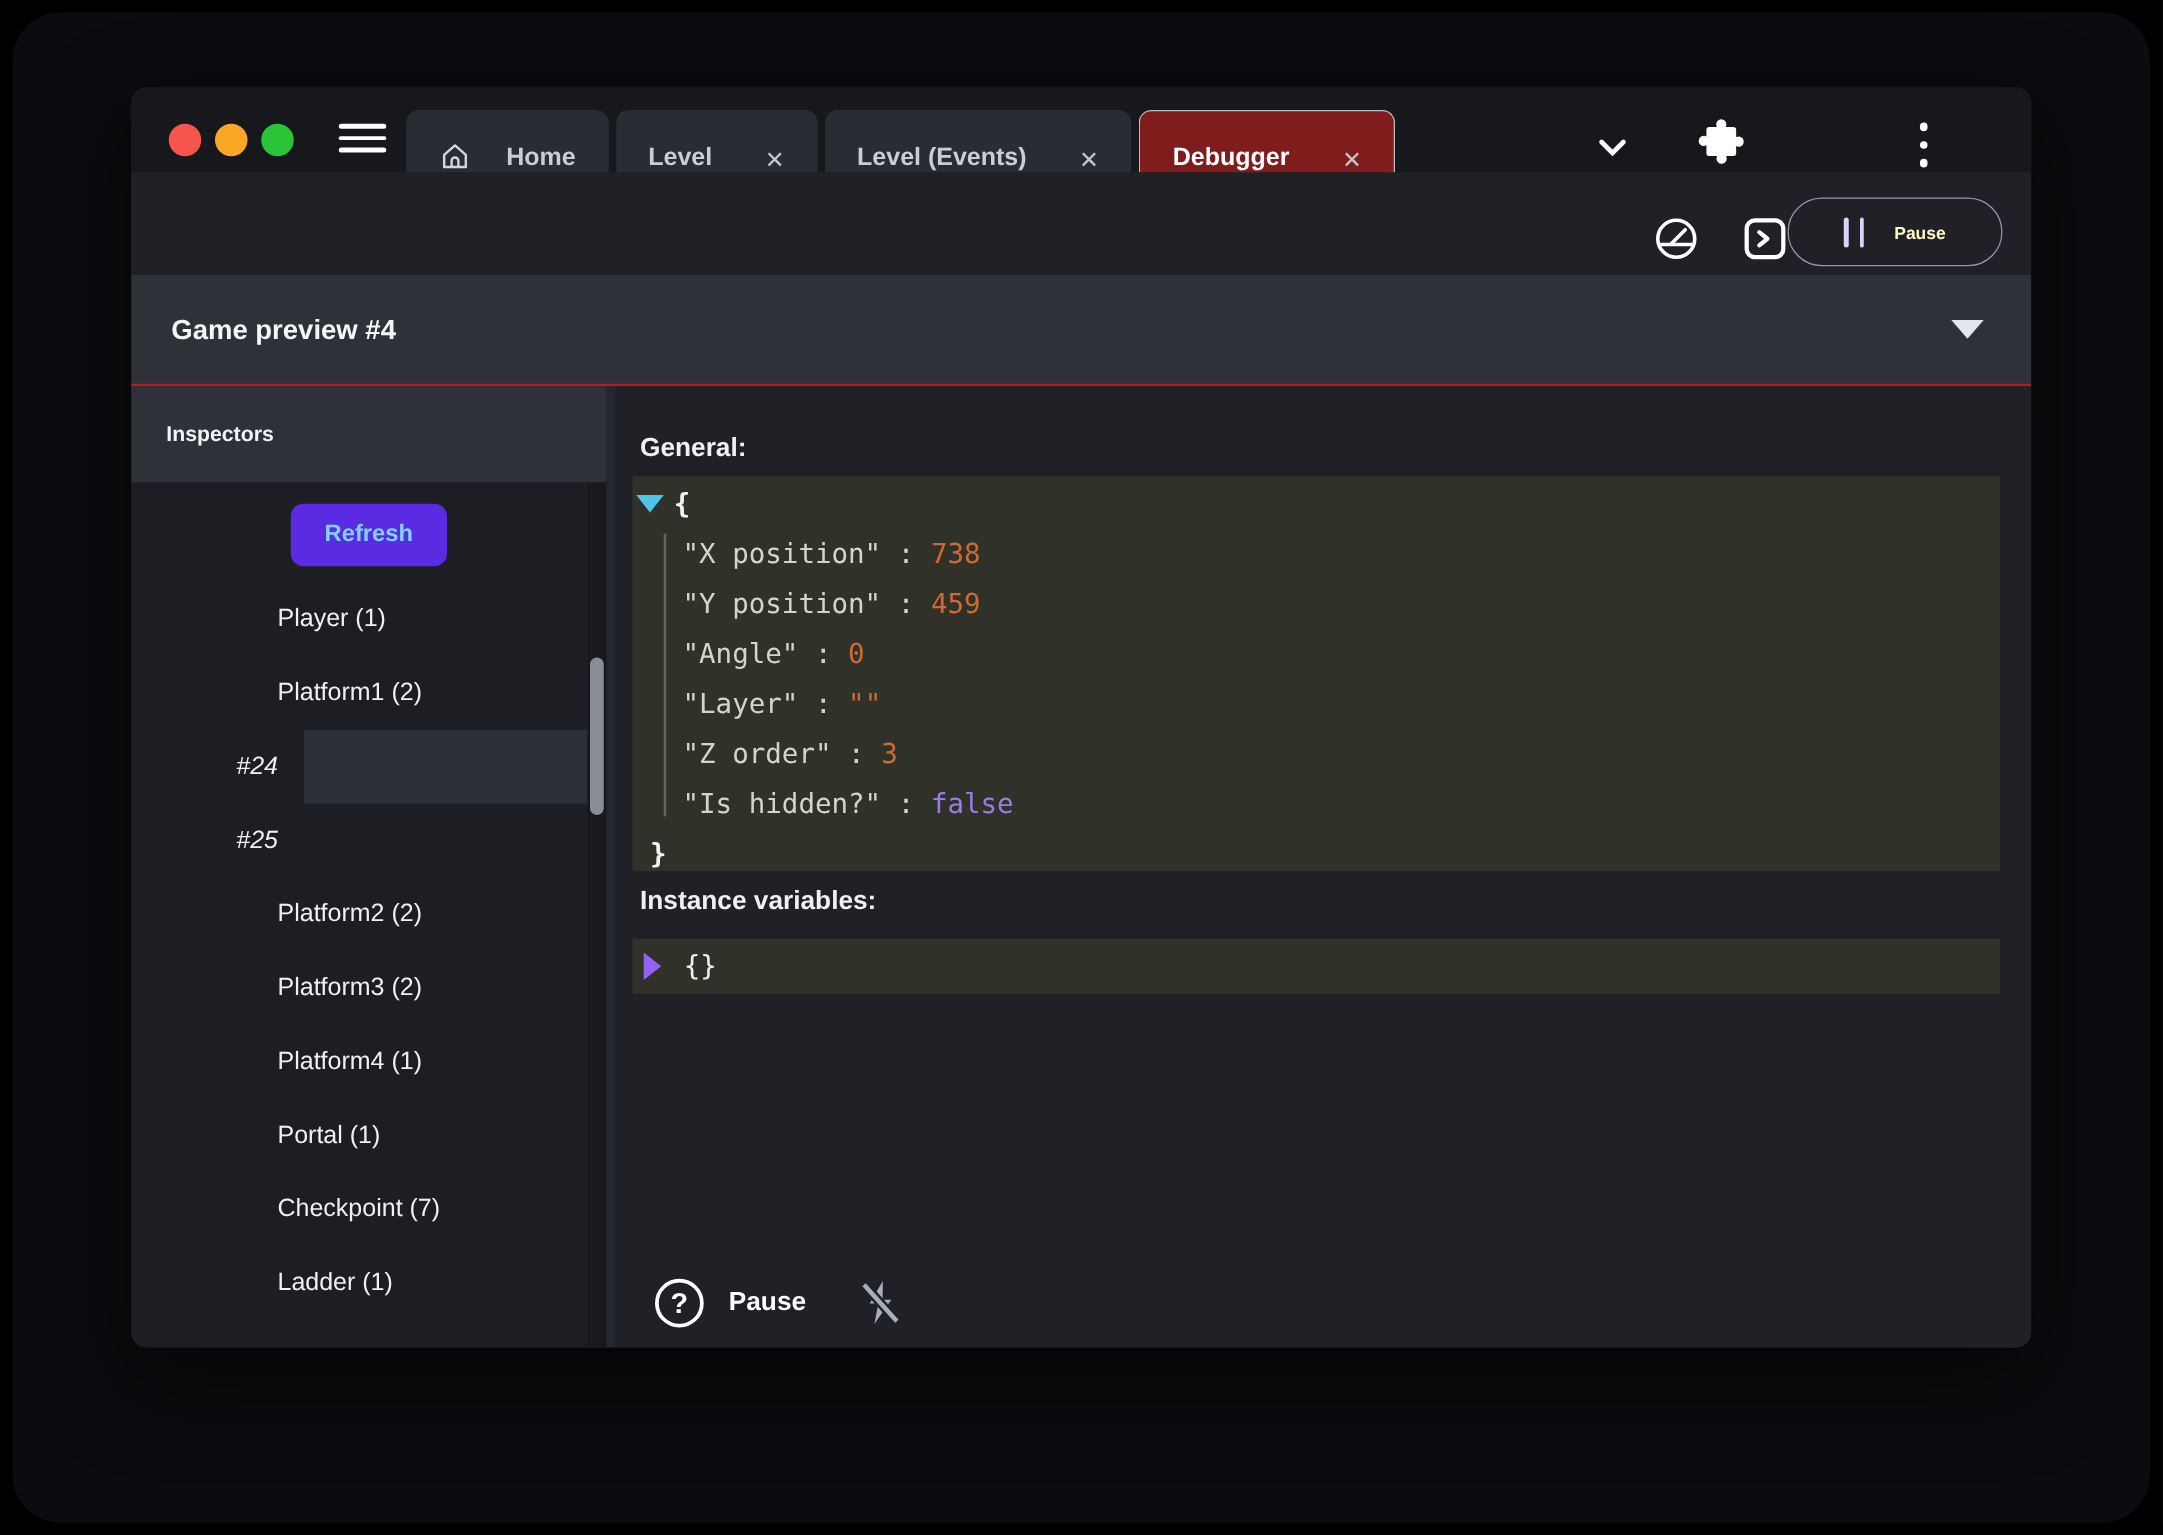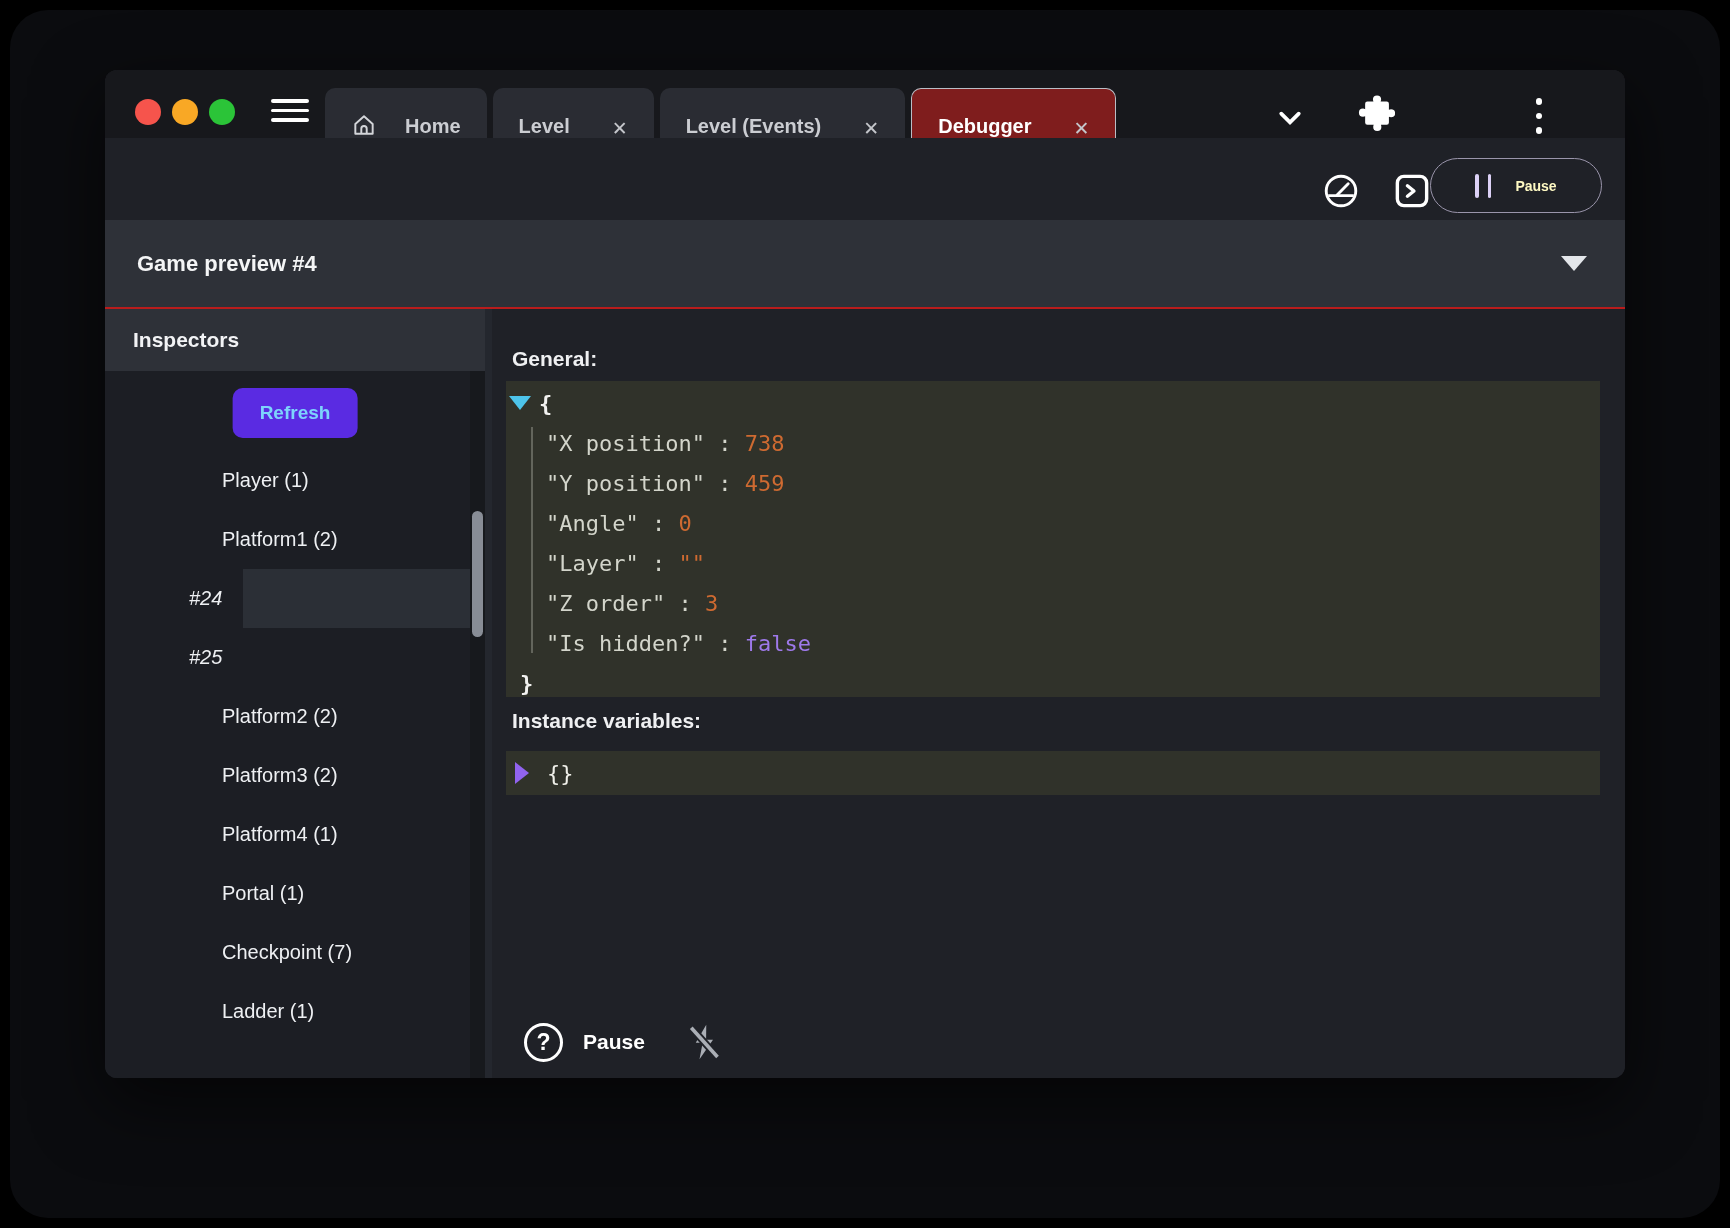--- a/index.html
+++ b/index.html
@@ -42,22 +42,22 @@
   .preview { height:89px; background:#2e3138; border-bottom:2px solid #b91c1c;
              display:flex; align-items:center; justify-content:space-between;
              padding:0 38px 0 32px; }
   .preview h1 { color:#f4f5f6; font-size:22px; font-weight:700; }
   .tri-dn { width:0; height:0; border-left:13px solid transparent;
             border-right:13px solid transparent; border-top:15px solid #e3e6ea; }
 
   
   .content { display:flex; height:769px; }
   .sidebar { width:380px; display:flex; flex-direction:column; }
-  .sb-head { height:62px; background:#2e3138; display:flex; align-items:center;
-             padding-left:28px; color:#f2f3f5; font-size:21px; font-weight:600; }
+  .sb-head { height:77px; background:#2e3138; display:flex; align-items:center;
+             padding-left:28px; color:#f2f3f5; font-size:17px; font-weight:600; }
   .sb-body { flex:1; background:#1c1e24; position:relative; overflow:hidden; }
   .refresh { position:absolute; top:17px; left:50%; transform:translateX(-50%);
              height:50px; padding:0 27px; background:#5a2be2; border:none;
              border-radius:10px; color:#7dd3fc; font-size:19px; font-weight:700;
              font-family:inherit; cursor:pointer; }
   .tree { position:absolute; top:80px; left:0; right:15px; }
   .tree-row { height:59px; display:flex; align-items:center; color:#eef0f3;
               font-size:20px; font-weight:500; cursor:pointer; }
   .tree-row.lvl0 { padding-left:87px; }
   .tree-row.lvl1 { padding-left:117px; }

